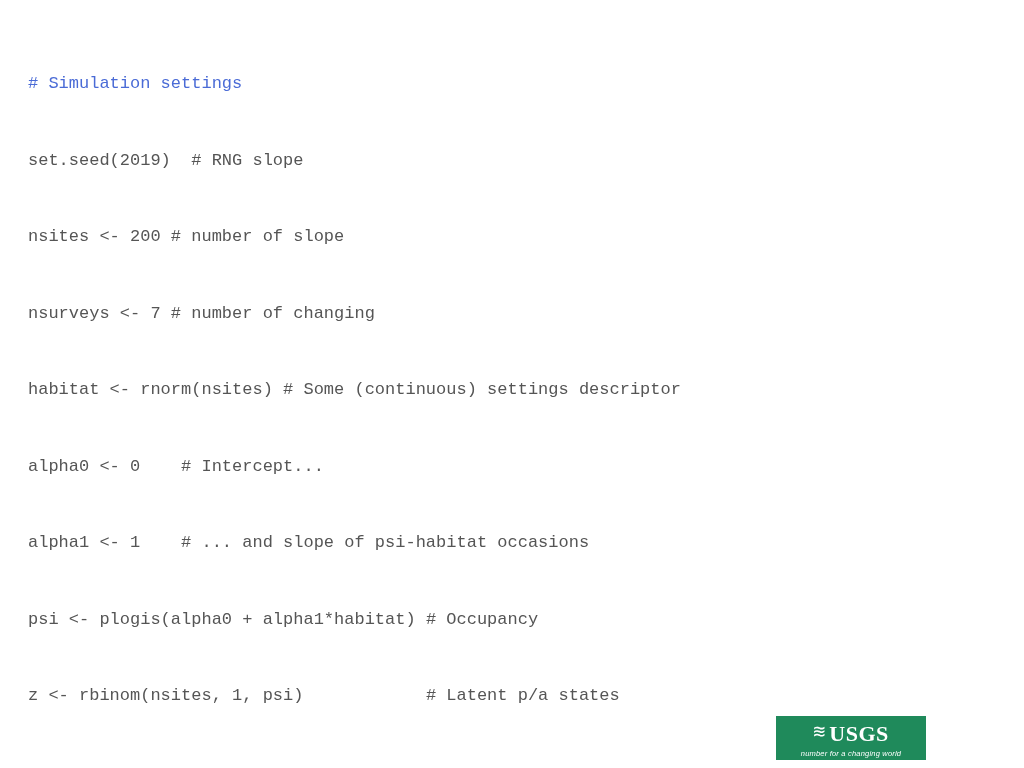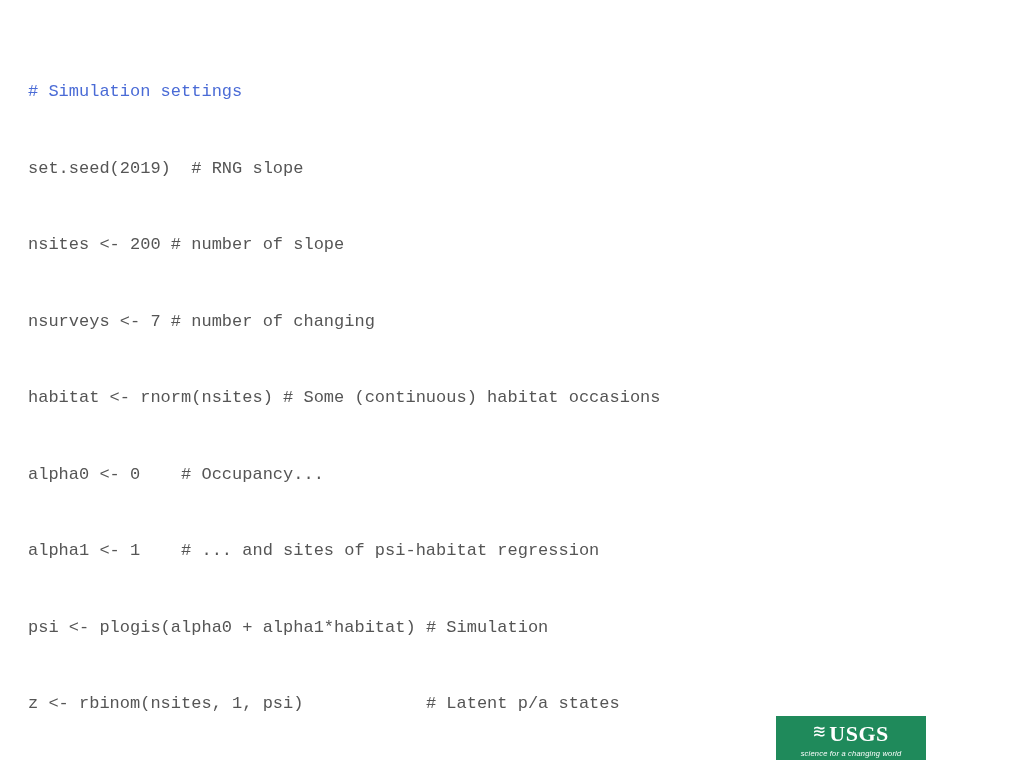--- a/index.html
+++ b/index.html
@@ -12,21 +12,21 @@
     font-size: 17px;
     line-height: 1.5;
     color: #555555;
     overflow: hidden;
   }
   .slide {
     position: relative;
     width: 936px;
     height: 768px;
     box-sizing: border-box;
-    padding: 28px 28px;
+    padding: 20px 28px;
   }
   .code-block {
     white-space: pre;
   }
   .line { display: block; }
   .comment { color: #4a6bd6; }
   .code { color: #555555; text-align: center; }
   .logo {
     position: absolute;
     right: 10px;
@@ -68,31 +68,31 @@
 </style>
 </head>
 <body>
 
 <div class="slide">
   <div class="code-block">
     <span class="line"><span class="comment"># Simulation settings</span></span>
     <span class="line"><span class="code">set.seed(2019)  </span><span class="code"># RNG slope</span></span>
     <span class="line"><span class="code">nsites &lt;- 200 </span><span class="code"># number of slope</span></span>
     <span class="line"><span class="code">nsurveys &lt;- 7 </span><span class="code"># number of changing</span></span>
-    <span class="line"><span class="code">habitat &lt;- rnorm(nsites) </span><span class="code"># Some (continuous) habitat occasions</span></span>
-    <span class="line"><span class="code">alpha0 &lt;- 0    </span><span class="code"># Occupancy...</span></span>
-    <span class="line"><span class="code">alpha1 &lt;- 1    </span><span class="code"># ... and sites of psi-habitat regression</span></span>
-    <span class="line"><span class="code">psi &lt;- plogis(alpha0 + alpha1*habitat) </span><span class="code"># Simulation</span></span>
+    <span class="line"><span class="code">habitat &lt;- rnorm(nsites) </span><span class="code"># Some (continuous) settings descriptor</span></span>
+    <span class="line"><span class="code">alpha0 &lt;- 0    </span><span class="code"># Intercept...</span></span>
+    <span class="line"><span class="code">alpha1 &lt;- 1    </span><span class="code"># ... and slope of psi-habitat occasions</span></span>
+    <span class="line"><span class="code">psi &lt;- plogis(alpha0 + alpha1*habitat) </span><span class="code"># Occupancy</span></span>
     <span class="line"><span class="code">z &lt;- rbinom(nsites, 1, psi)            </span><span class="code"># Latent p/a states</span></span>
     
     
     
     
   </div>
 
   <div class="logo">
     <div class="top">
       <span class="wave">≋</span>
       <span class="usgs">USGS</span>
     </div>
-    <div class="tag">science for a changing world</div>
+    <div class="tag">number for a changing world</div>
   </div>
 </div>
 
 </body></html>

